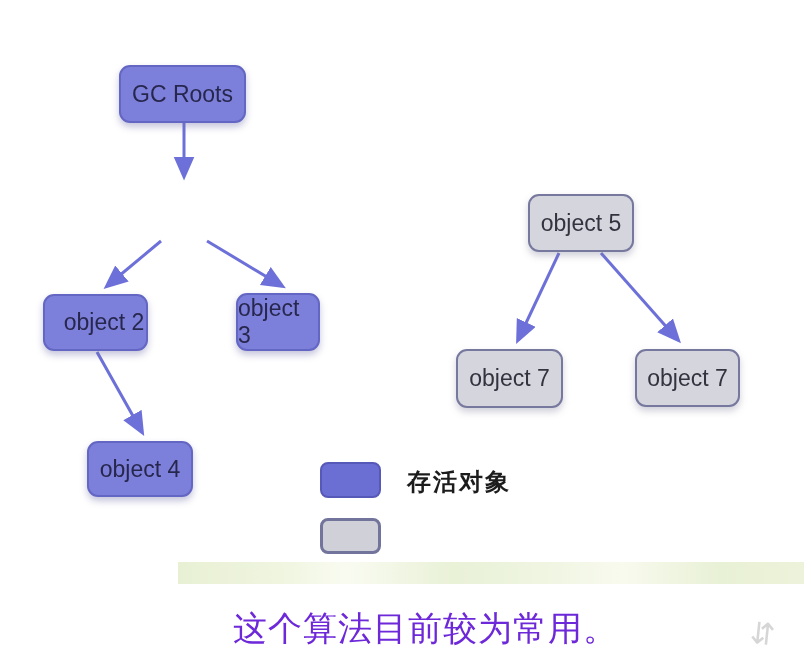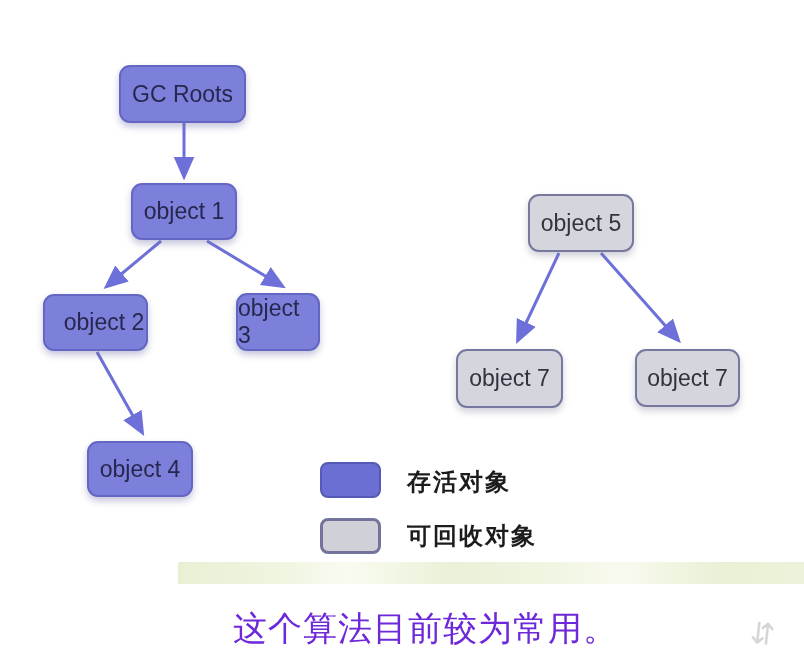--- a/index.html
+++ b/index.html
@@ -143,32 +143,30 @@
       <line x1="184" y1="123" x2="184" y2="176" marker-end="url(#arrow)"></line>
       <line x1="161" y1="241" x2="107" y2="286" marker-end="url(#arrow)"></line>
       <line x1="207" y1="241" x2="282" y2="286" marker-end="url(#arrow)"></line>
       <line x1="97" y1="352" x2="142" y2="432" marker-end="url(#arrow)"></line>
       <line x1="559" y1="253" x2="518" y2="340" marker-end="url(#arrow)"></line>
       <line x1="601" y1="253" x2="678" y2="340" marker-end="url(#arrow)"></line>
     </g>
   </svg>
 
   <div class="node live gc-roots">GC Roots</div>
-  <div class="node live object1">object 1</div>
   <div class="node live object2">object 2</div>
   <div class="node live object3">object 3</div>
   <div class="node live object4">object 4</div>
   <div class="node recyclable object5">object 5</div>
   <div class="node recyclable object6">object 7</div>
   <div class="node recyclable object7">object 7</div>
 
   <div class="legend-swatch live"></div>
   <div class="legend-label live">存活对象</div>
   <div class="legend-swatch recyclable"></div>
-  <div class="legend-label recyclable">可回收对象</div>
 
   <div class="band"></div>
 
   <div class="caption">这个算法目前较为常用。</div>
 
   <div class="watermark">⇵</div>
 
 </div>
 
 </body></html>

